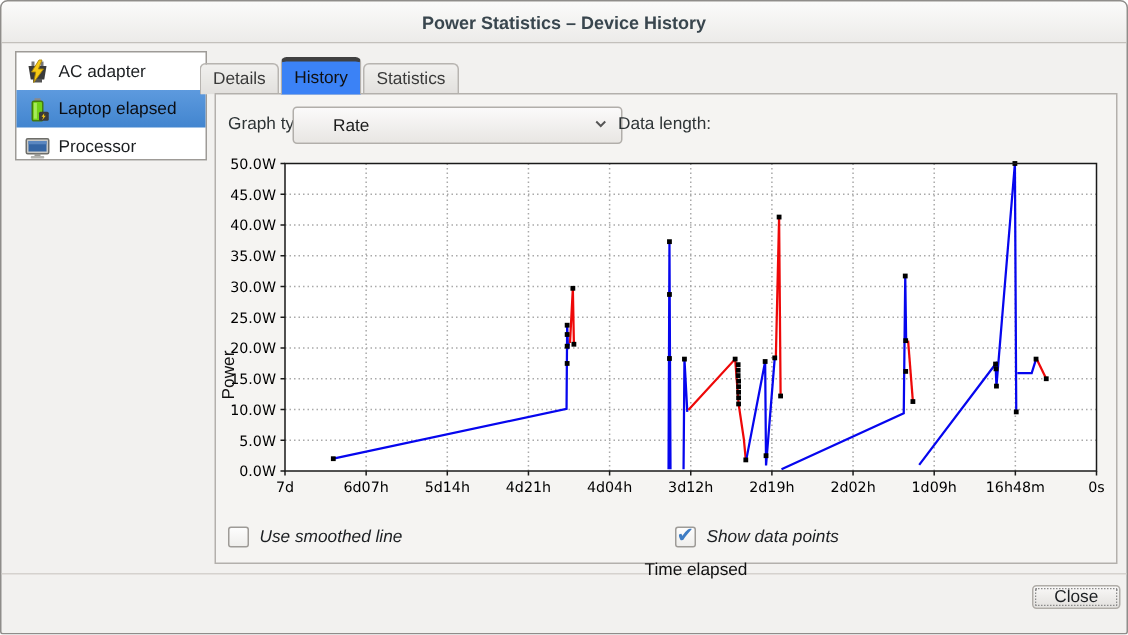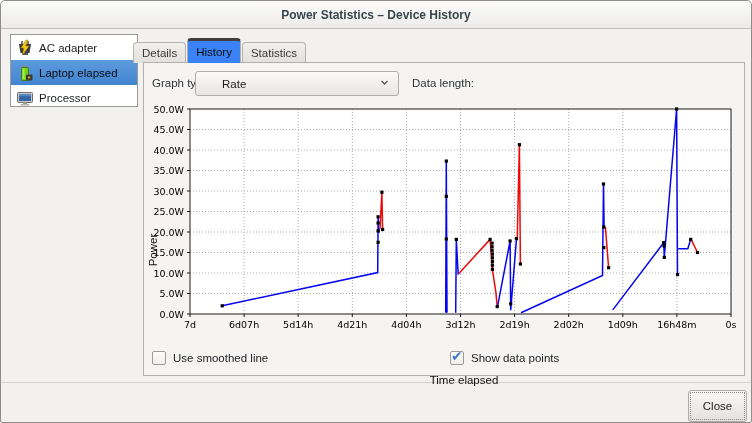--- a/index.html
+++ b/index.html
@@ -60,25 +60,25 @@
   .xlabel{position:absolute;left:217px;top:272px;width:200px;text-align:center;font-size:11.5px;color:#111;}
   
   .chk-row-item{position:absolute;display:flex;align-items:center;}
   .chk{
     width:14px;height:14px;border:1px solid #9e9b97;border-radius:2px;
     background:linear-gradient(#fdfdfd,#efeeec);position:relative;margin-right:7px;
   }
   .chk .mark{
     position:absolute;left:0px;top:-4px;font-size:14px;color:#3e7cc4;visibility:hidden;
   }
-  .chk-lbl{font-size:11.5px;color:#1c1f22;}
+  .chk-lbl{font-size:11.5px;color:#1c1f22;font-style:italic;}
   
   .separator{position:absolute;left:0;top:381px;width:752px;height:1px;background:#d5d2ce;}
   .close-btn{
-    position:absolute;left:687px;top:389px;width:59px;height:32px;
+    position:absolute;left:687px;top:389px;width:59px;height:16px;
     background:linear-gradient(#f9f8f7,#e3e1de);
     border:1px solid #b0ada8;border-radius:3px;
     font-family:"Liberation Sans",sans-serif;font-size:11.5px;color:#1c1f22;
     outline:1px dotted #8a8a8a;outline-offset:-3px;cursor:default;
   }
   svg text{font-family:"DejaVu Sans",sans-serif;font-size:9.5px;fill:#000;}
 </style>
 </head>
 <body>
 
@@ -127,21 +127,21 @@
     </div>
 
   <div class="tabs">
       <div class="tab">Details</div>
       <div class="tab active">History</div>
       <div class="tab">Statistics</div>
     </div>
 
   <div class="nbody">
     <span class="ctl-label" style="left:8px;top:14px;">Graph type:</span>
-    <div class="combo" style="left:51px;top:8px;width:204px;padding-left:26px;">
+    <div class="combo" style="left:51px;top:8px;width:220px;padding-left:26px;">
       <span class="cval">Rate</span>
       <span>
         <svg width="11" height="11" viewBox="0 0 11 11">
             <path d="M2.5 4 L5.5 7 L8.5 4" stroke="#565656" fill="none" stroke-width="1.3"></path>
           </svg>
       </span>
     </div>
     <span class="ctl-label" style="left:268px;top:14px;">Data length:</span>
 
     <div class="plot-wrap">

